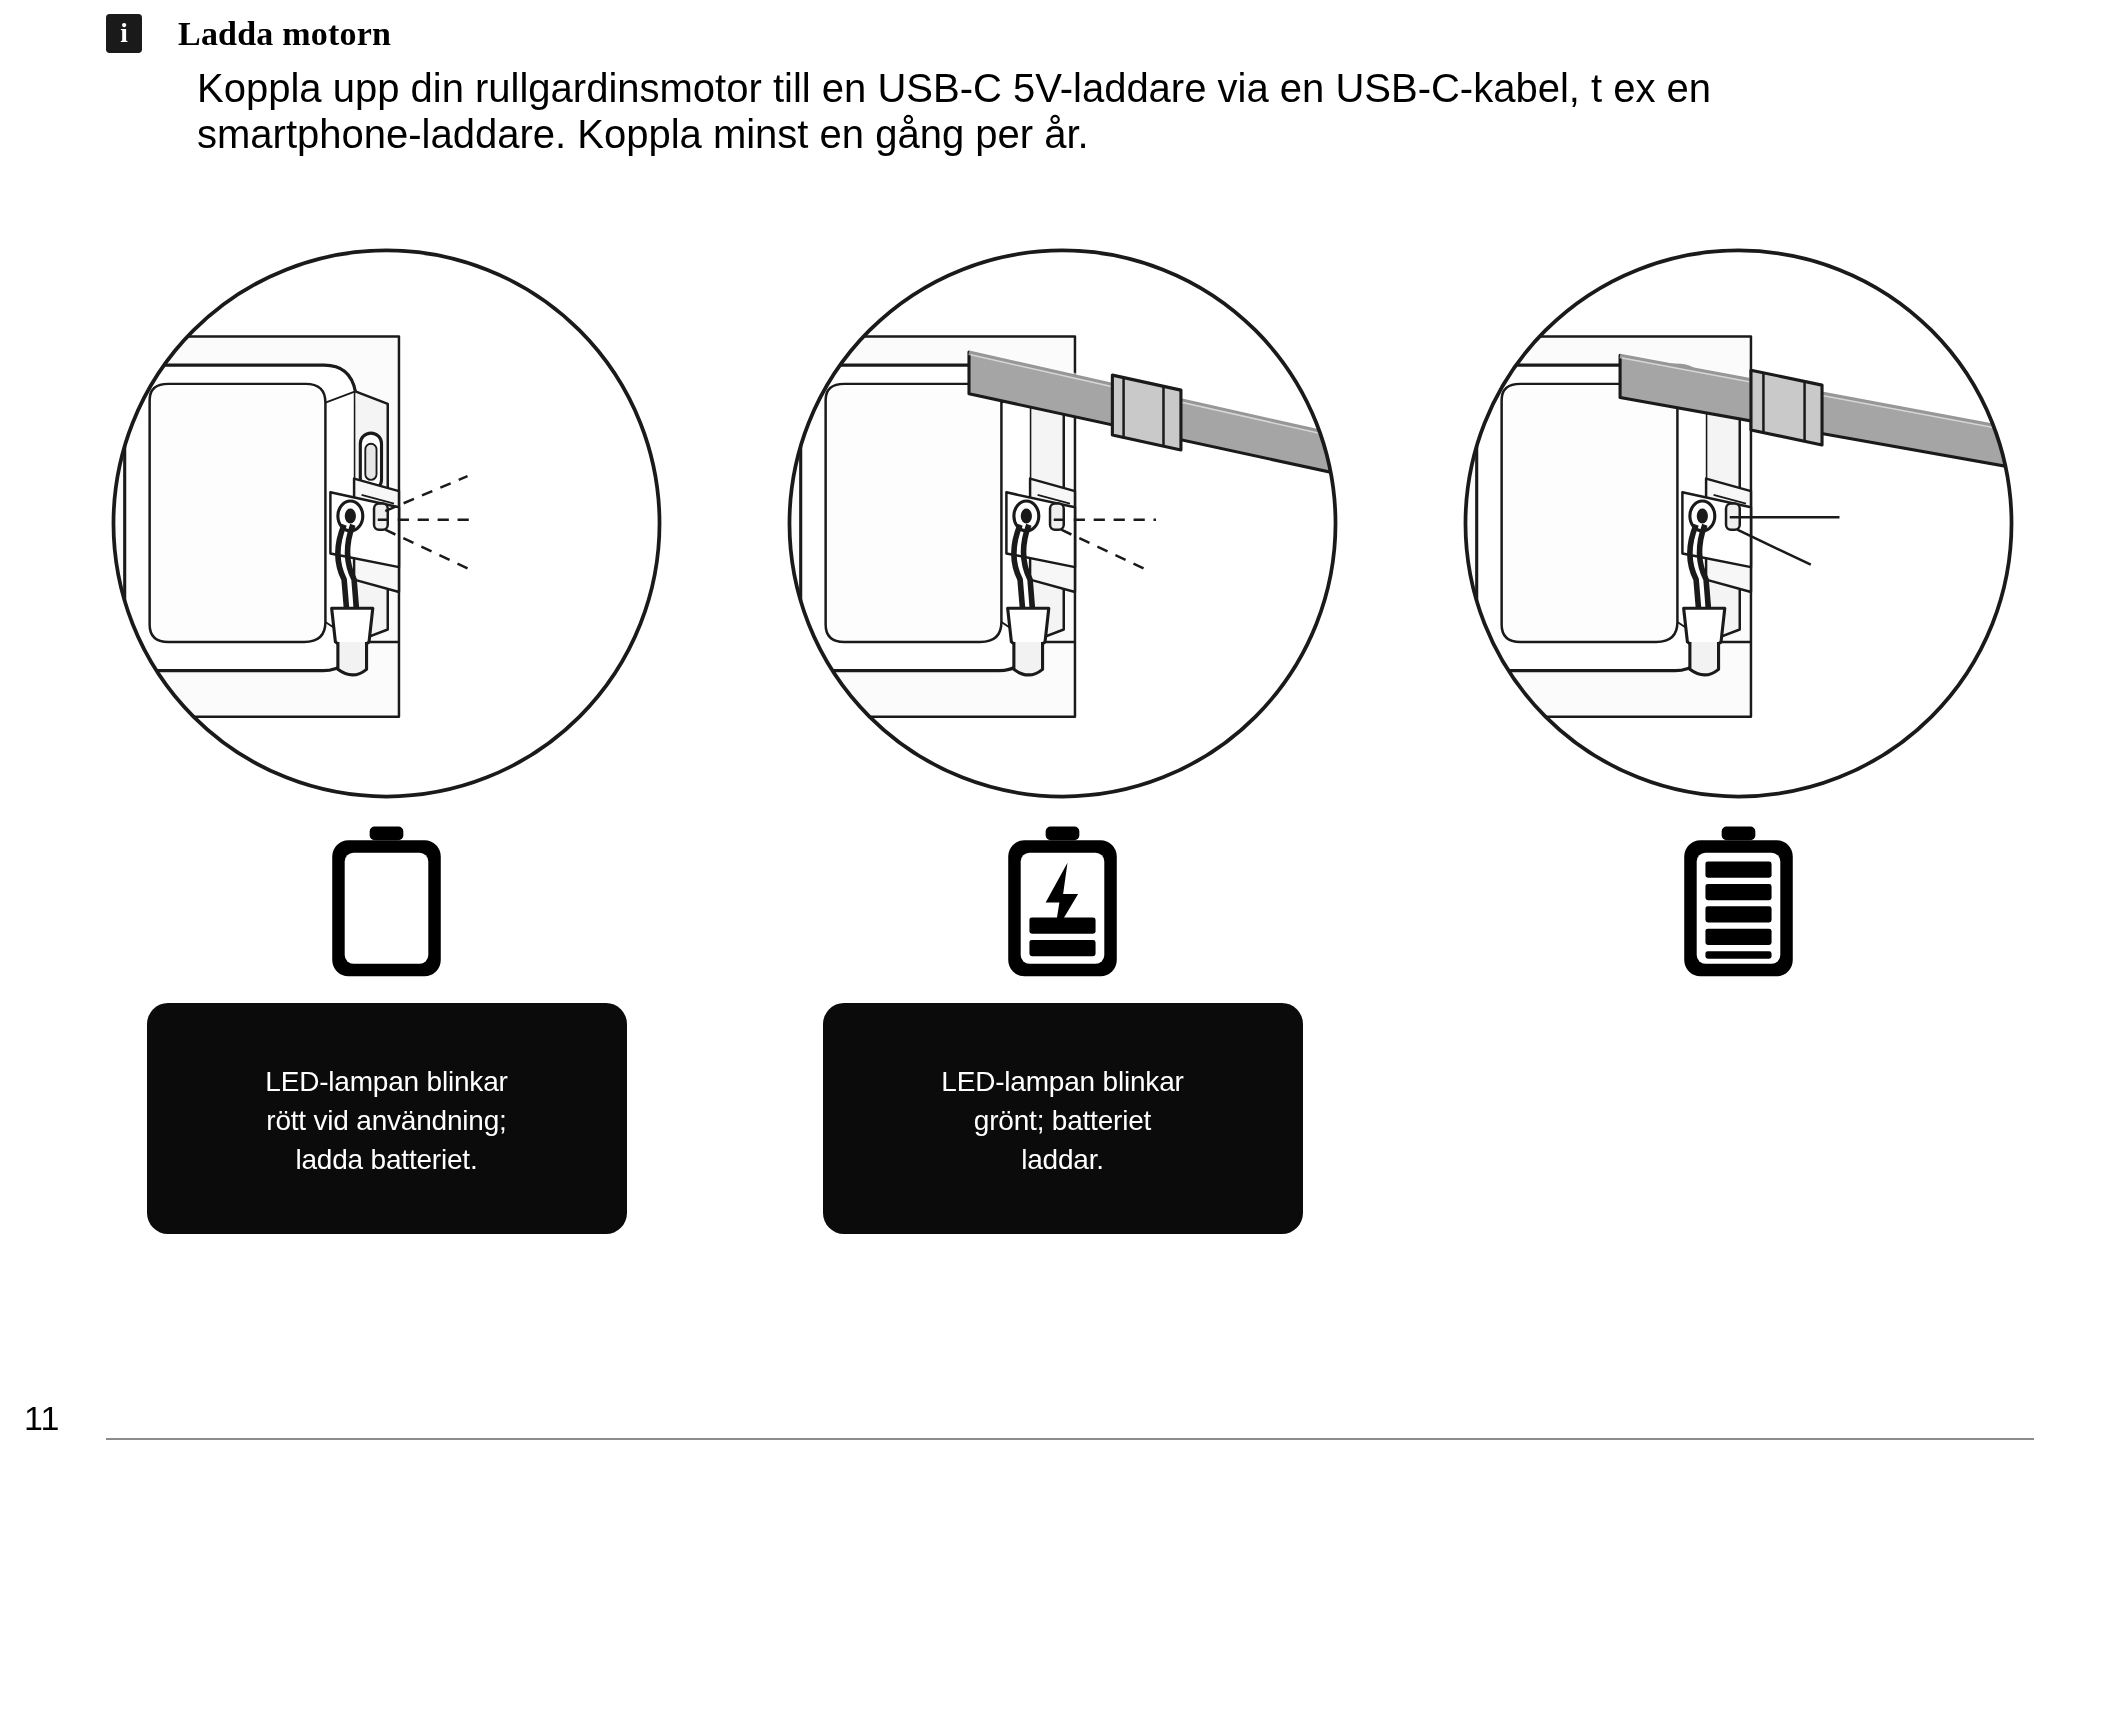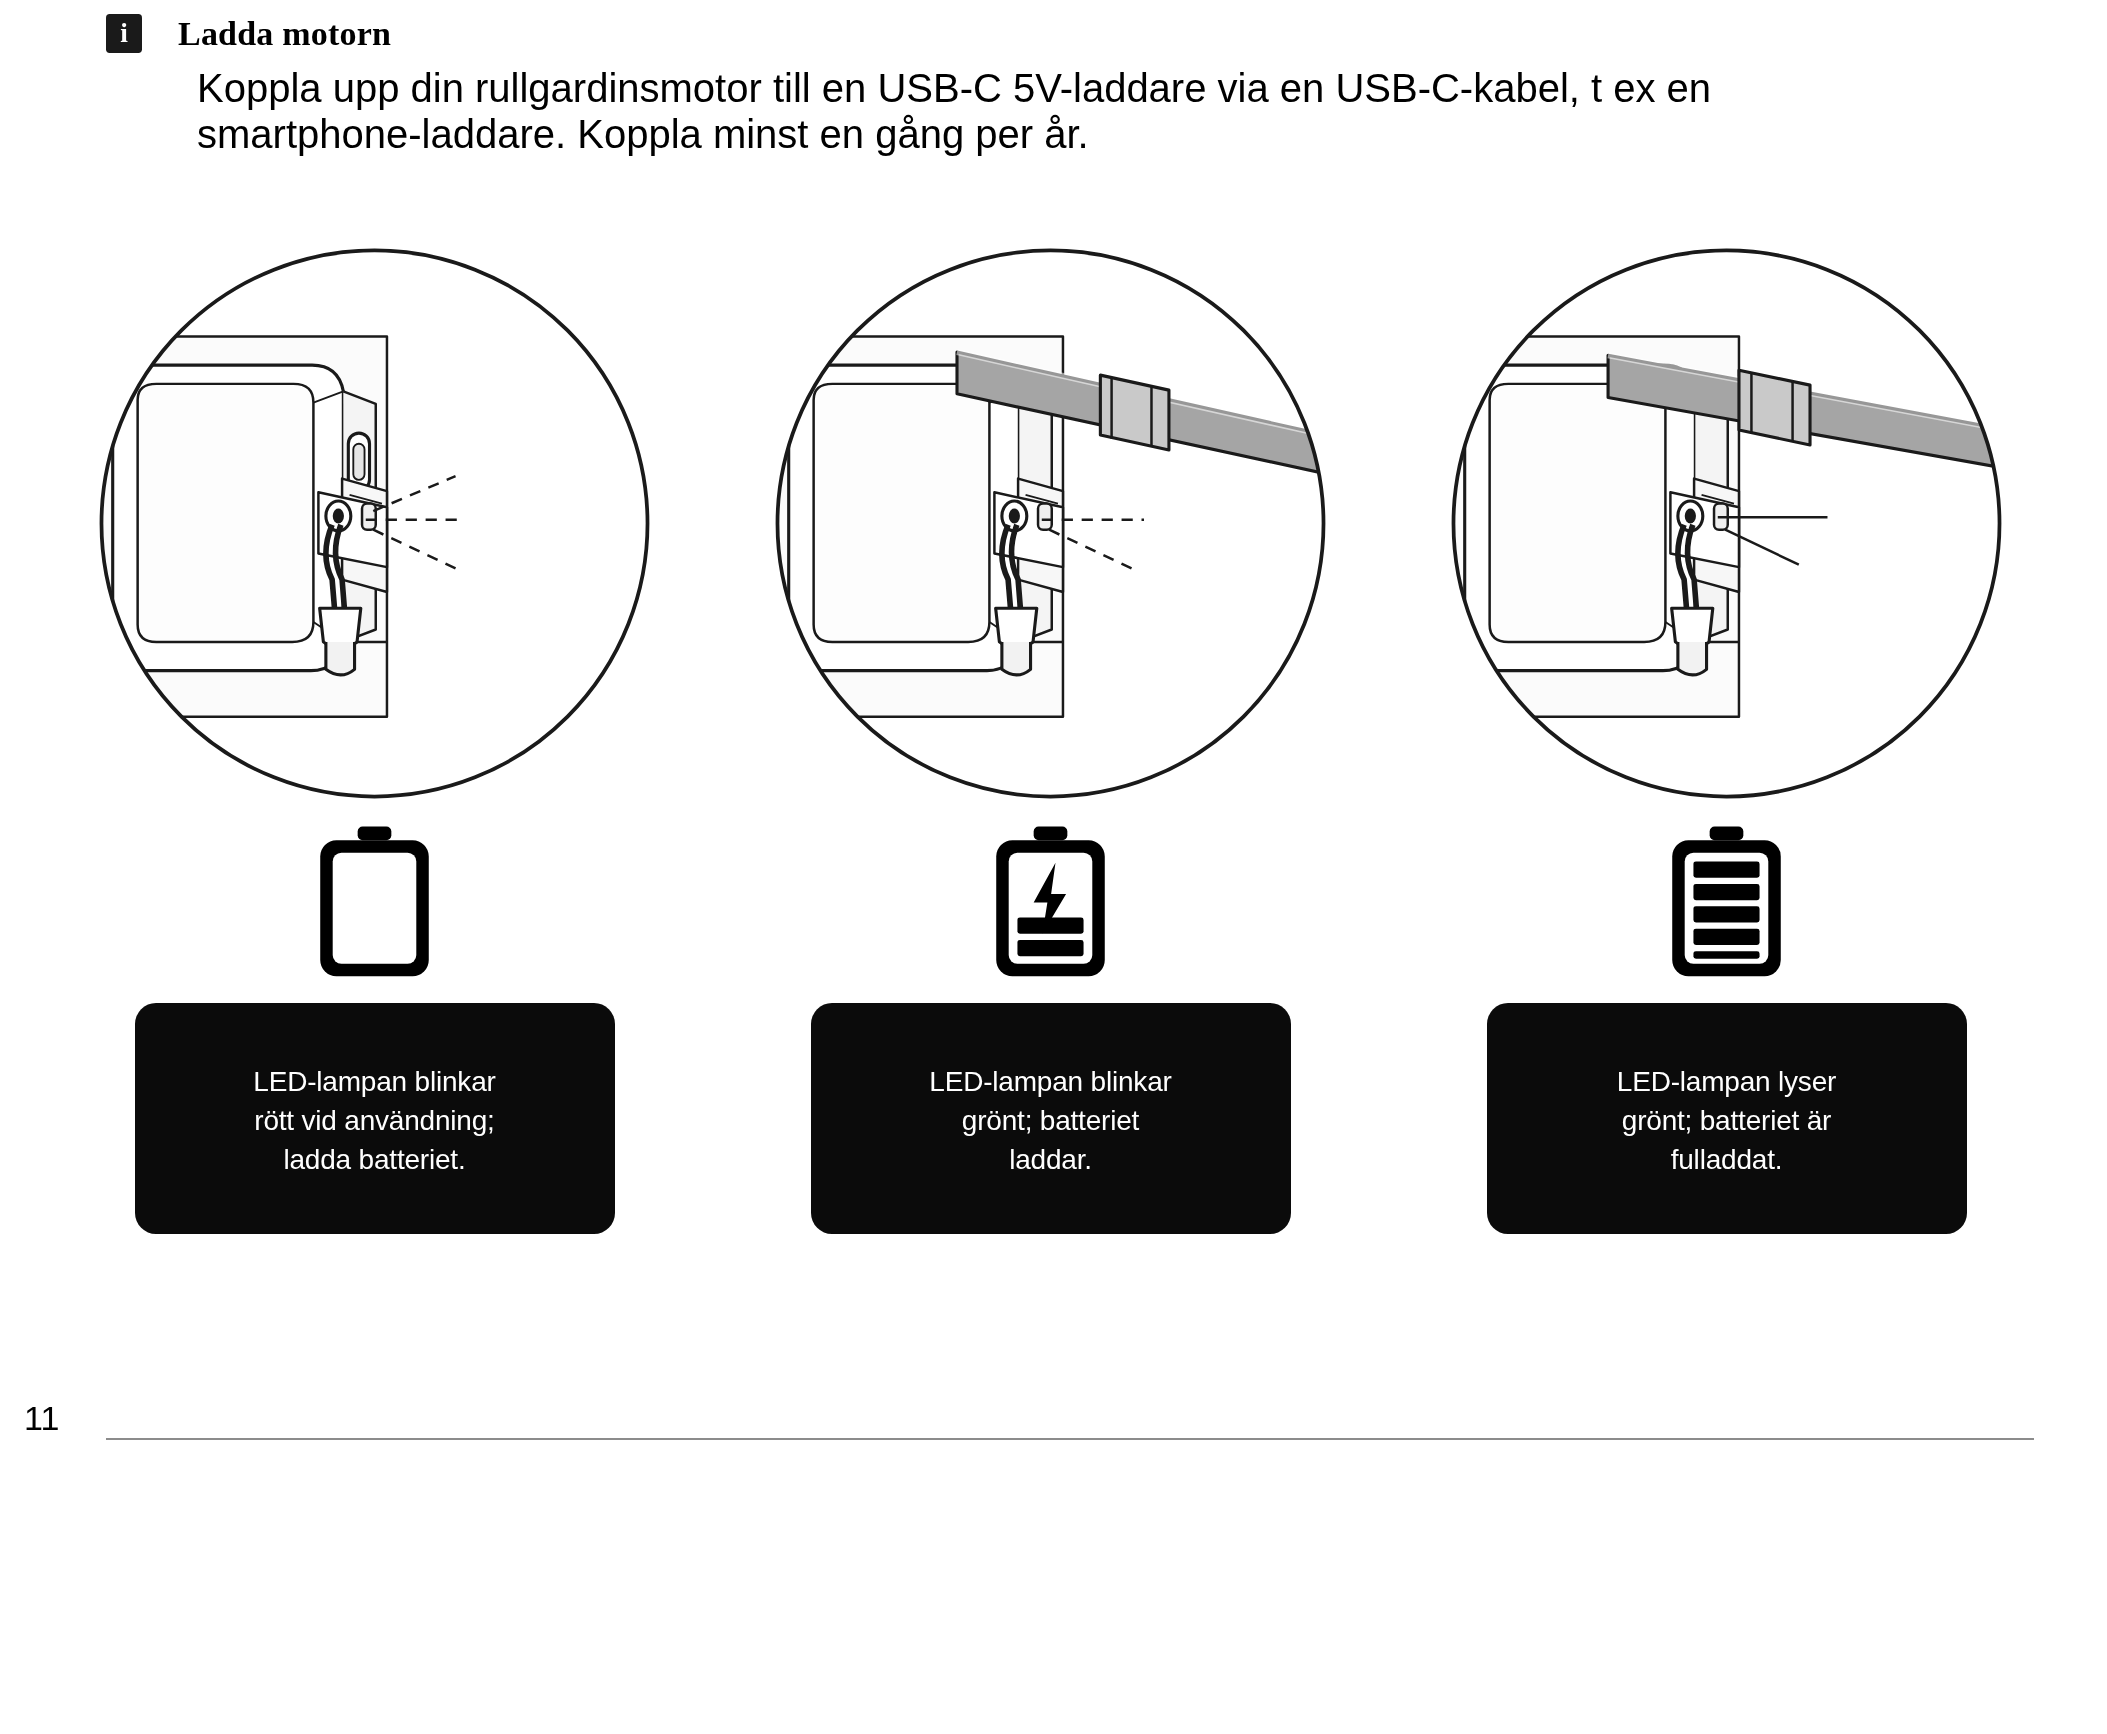--- a/index.html
+++ b/index.html
@@ -56,21 +56,21 @@
     text-align: justify;
     width: 1817px;
   }
   .body-text .line2 {
     text-align: left;
   }
 
   
   .panels {
     position: absolute;
-    left: 69px;
+    left: 81px;
     top: 243px;
     width: 1963px;
     display: flex;
     justify-content: space-between;
   }
   .panel {
     width: 611px;
     display: flex;
     flex-direction: column;
     align-items: center;
@@ -317,24 +317,19 @@
         <rect x="18" y="26" width="174" height="218" rx="26" fill="#000000"></rect>
         <rect x="38" y="46" width="134" height="178" rx="14" fill="#ffffff"></rect>
         <rect x="52" y="60" width="106" height="26" rx="4" fill="#000000"></rect>
         <rect x="52" y="96" width="106" height="26" rx="4" fill="#000000"></rect>
         <rect x="52" y="132" width="106" height="26" rx="4" fill="#000000"></rect>
         <rect x="52" y="168" width="106" height="26" rx="4" fill="#000000"></rect>
         <rect x="52" y="204" width="106" height="12" rx="4" fill="#000000"></rect>
       </svg>
     </div>
 
-    <div class="caption">
-      <span>LED-lampan lyser
-grönt; batteriet är
-fulladdat.</span>
-    </div>
   </div>
 
 </div>
 
 <div class="page-number">11</div>
 <div class="footer-rule"></div>
 
 
 </body></html>

